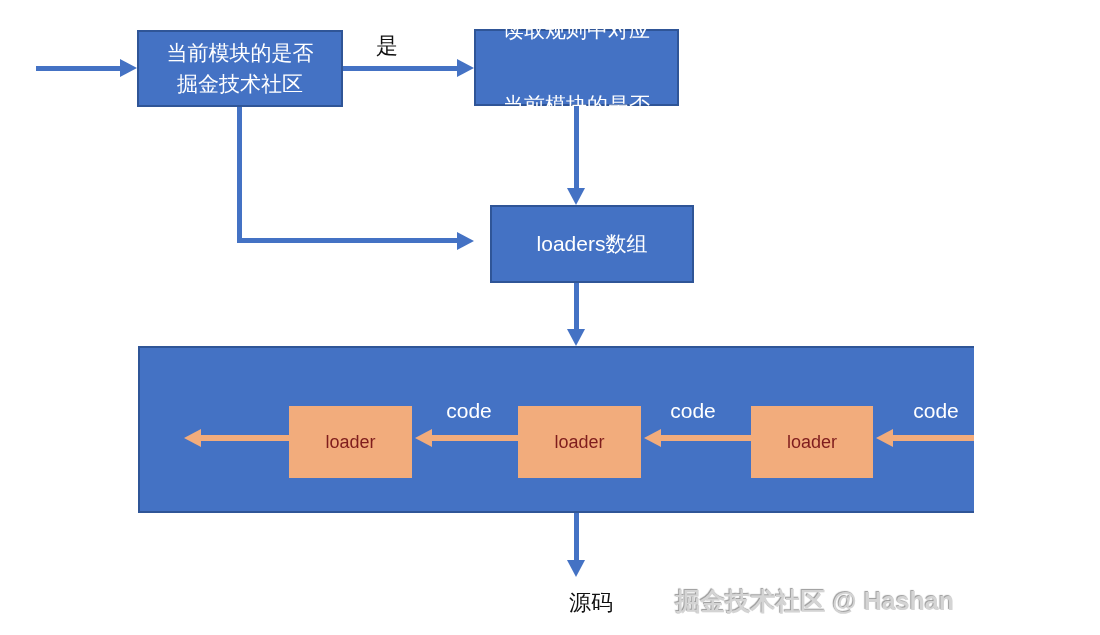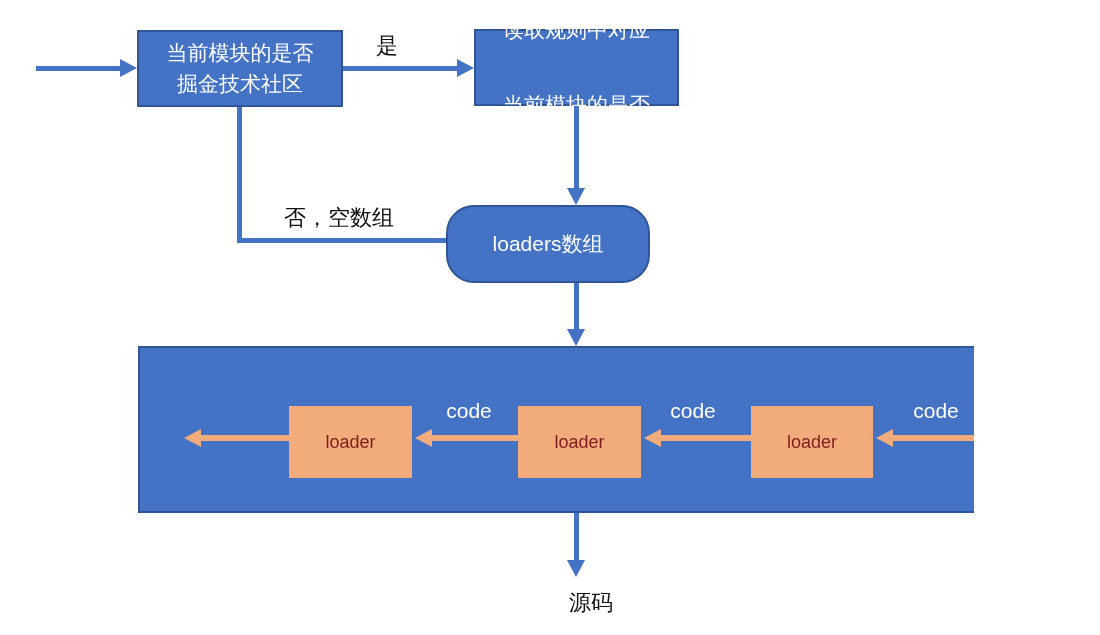--- a/index.html
+++ b/index.html
@@ -82,23 +82,22 @@
     <span>读取规则中对应</span>
     <span>当前模块的是否</span>
   </div>
 
   <div class="vline" style="left:558px;top:106px;height:82px;"></div>
   <div class="head down" style="left:551px;top:188px;"></div>
 
   <div class="vline" style="left:221px;top:107px;height:136px;"></div>
   <div class="hline" style="left:221px;top:238px;width:220px;"></div>
   <div class="head right" style="left:441px;top:232px;"></div>
-  <div class="lbl" style="left:268px;top:203px;">否，空数组</div>
 
-  <div class="bluebox" style="left:430px;top:205px;width:204px;height:78px;border-radius:28px;">
+  <div class="bluebox" style="left:474px;top:205px;width:204px;height:78px;">
     <span>loaders数组</span>
   </div>
 
   <div class="vline" style="left:558px;top:283px;height:46px;"></div>
   <div class="head down" style="left:551px;top:329px;"></div>
 
   <div class="bigrect" style="left:122px;top:346px;width:886px;height:167px;"></div>
 
   <div class="orangebox" style="left:273px;top:406px;width:123px;height:72px;">
     <span>loader</span>
@@ -122,14 +121,15 @@
   <div class="head left-orange" style="left:399px;top:429px;"></div>
   <div class="codelbl" style="left:418px;top:399px;">code</div>
 
   <div class="hline orange" style="left:185px;top:435px;width:88px;"></div>
   <div class="head left-orange" style="left:168px;top:429px;"></div>
 
   <div class="vline" style="left:558px;top:513px;height:47px;"></div>
   <div class="head down" style="left:551px;top:560px;"></div>
   <div class="lbl center" style="left:517px;top:588px;width:80px;">源码</div>
 
+  <div class="watermark">掘金技术社区 @ Hashan</div>
 
 </div>
 
 </body></html>

